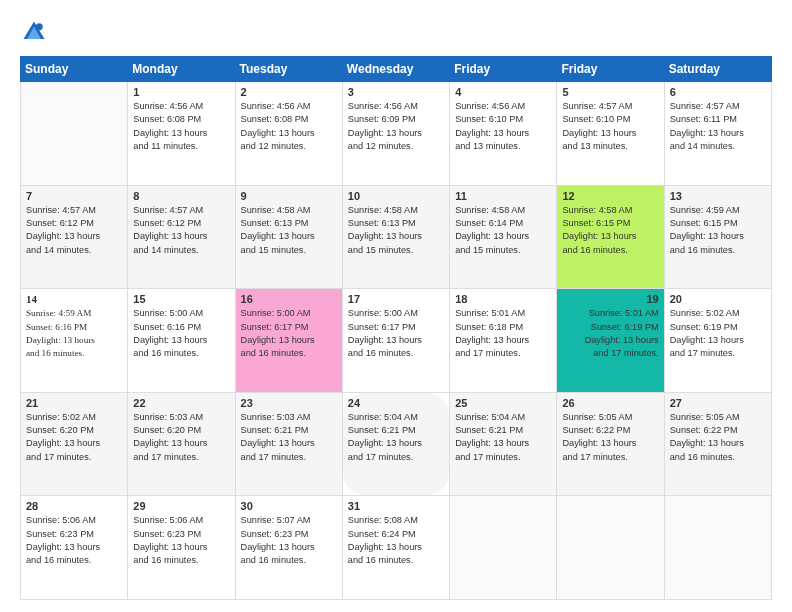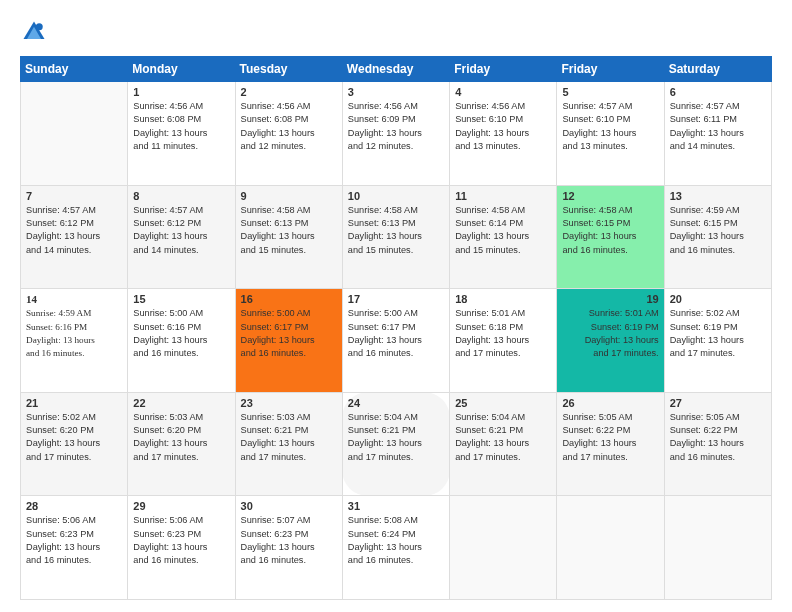--- a/index.html
+++ b/index.html
@@ -217,21 +217,21 @@
 Daylight: 13 hours
 and 15 minutes.</div>
           </td>
           <td style="background: rgb(245, 245, 245);">
             <span class="day-num">11</span>
             <div class="cell-info" style="white-space: pre-line;">Sunrise: 4:58 AM
 Sunset: 6:14 PM
 Daylight: 13 hours
 and 15 minutes.</div>
           </td>
-          <td style="background: #86efac; margin-top: 6px;">
+          <td style="background: #bef264; margin-top: 6px;">
             <span class="day-num">12</span>
             <div class="cell-info" style="white-space: pre-line;">Sunrise: 4:58 AM
 Sunset: 6:15 PM
 Daylight: 13 hours
 and 16 minutes.</div>
           </td>
           <td style="background: rgb(245, 245, 245);">
             <span class="day-num">13</span>
             <div class="cell-info" style="white-space: pre-line;">Sunrise: 4:59 AM
 Sunset: 6:15 PM
@@ -247,21 +247,21 @@
 Daylight: 13 hours
 and 16 minutes.</div>
           </td>
           <td style="background: rgb(255, 255, 255);">
             <span class="day-num">15</span>
             <div class="cell-info" style="white-space: pre-line;">Sunrise: 5:00 AM
 Sunset: 6:16 PM
 Daylight: 13 hours
 and 16 minutes.</div>
           </td>
-          <td style="background: #f97316;">
+          <td style="background: #f9a8d4;">
             <span class="day-num">16</span>
             <div class="cell-info" style="white-space: pre-line;">Sunrise: 5:00 AM
 Sunset: 6:17 PM
 Daylight: 13 hours
 and 16 minutes.</div>
           </td>
           <td style="background: rgb(255, 255, 255);">
             <span class="day-num">17</span>
             <div class="cell-info" style="white-space: pre-line;">Sunrise: 5:00 AM
 Sunset: 6:17 PM

